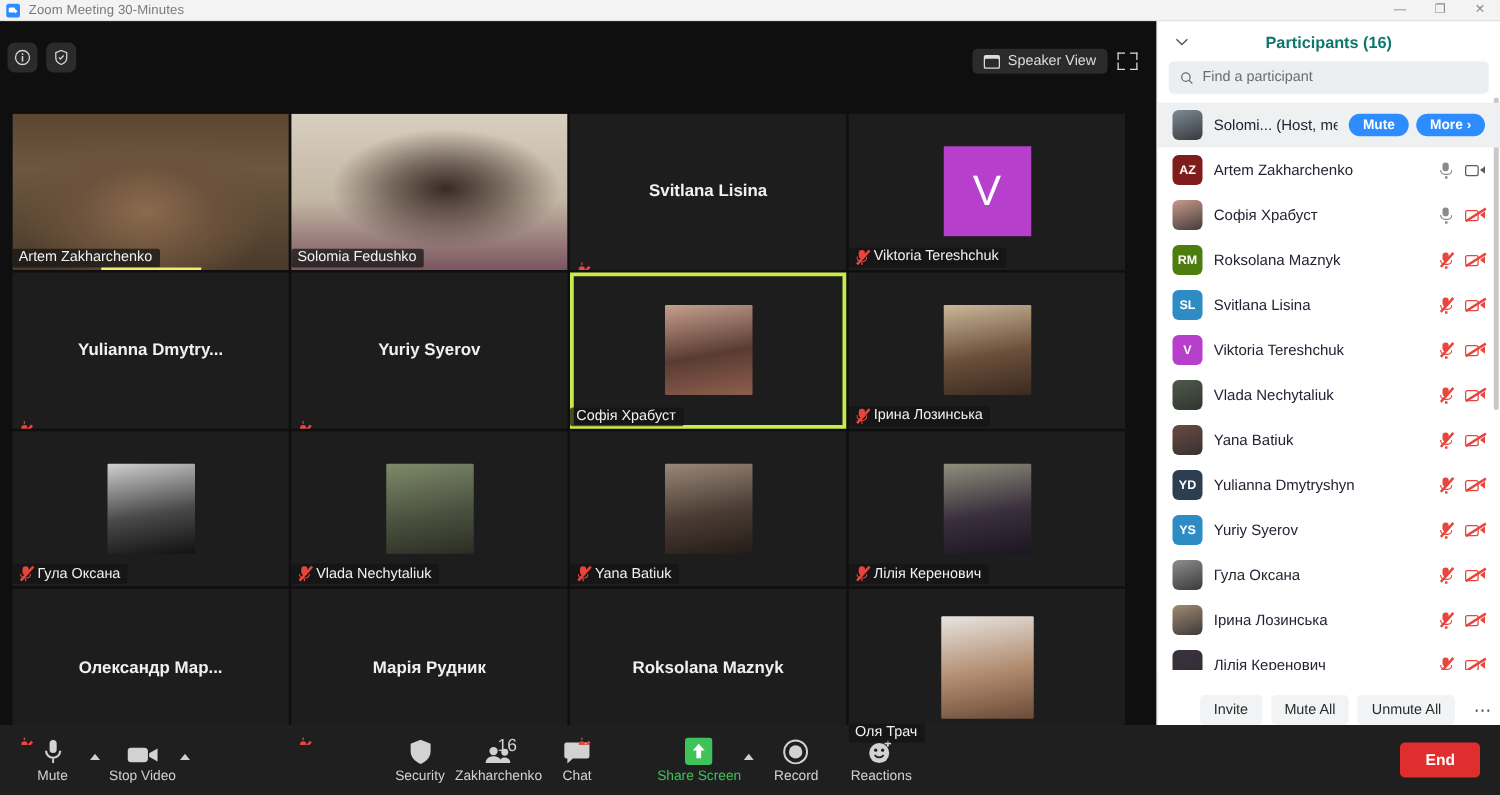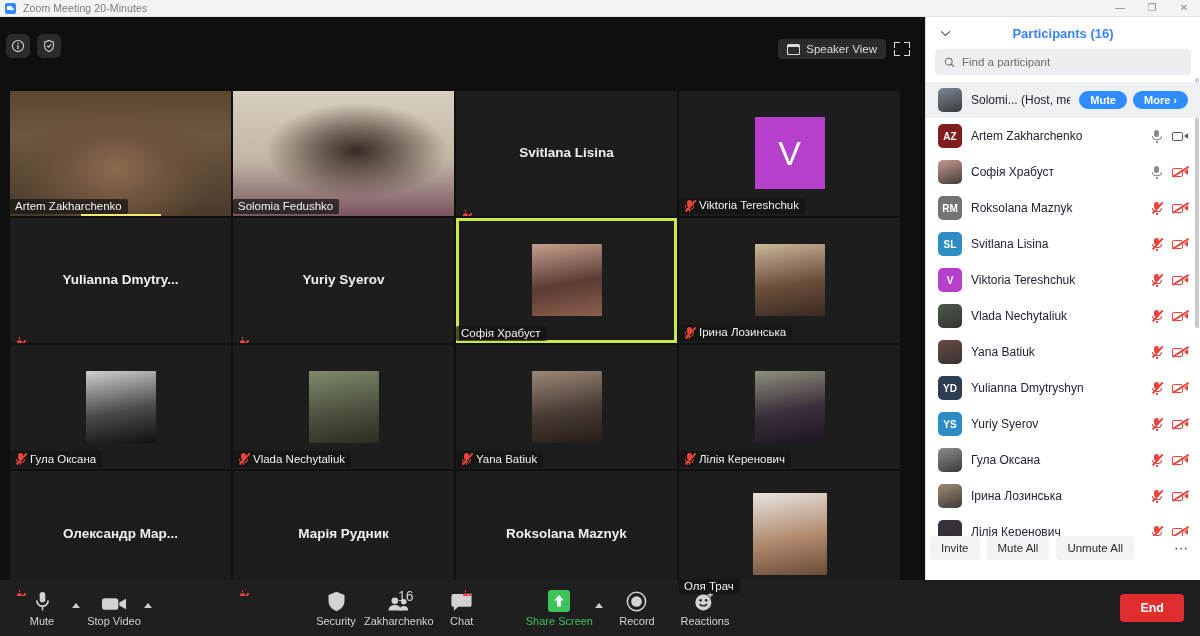--- a/index.html
+++ b/index.html
@@ -149,21 +149,21 @@
 
   
   .panel {
     width: 275px; flex: 0 0 275px; background: #ffffff; display: flex; flex-direction: column;
     border-left: 1px solid #dcdcdc;
   }
   .panel-head {
     height: 32px; display: flex; align-items: center; justify-content: center;
     position: relative; background: #fff; flex: 0 0 32px;
   }
-  .panel-head .title { font-size: 13px; font-weight: bold; color: #3b82f6; }
+  .panel-head .title { font-size: 13px; font-weight: bold; color: #0f766e; }
   .panel-collapse {
     position: absolute; left: 12px; top: 50%; transform: translateY(-50%);
     width: 14px; height: 14px; color: #555; font-size: 11px; display:flex; align-items:center; justify-content:center;
   }
   .search-wrap { padding: 0 9px 7px; background: #fff; }
   .search {
     height: 26px; background: #eceff1; border-radius: 4px; display: flex; align-items: center;
     gap: 7px; padding: 0 9px;
   }
   .search .ph { font-size: 11.5px; color: #6b6b6b; }
@@ -193,43 +193,43 @@
   .mic-sm .s { position: absolute; left: 1px; top: 6.5px; width: 10px; height: 4.5px; border-style: solid; border-width: 1.4px; border-top: none; border-radius: 0 0 5px 5px; }
   .mic-sm .l { position: absolute; left: 5.3px; bottom: .5px; width: 1.4px; height: 2px; }
   .mic-sm .sl { position: absolute; left: -1px; top: 6px; width: 15px; height: 1.5px; transform: rotate(-48deg); }
 
   .cam-sm { width: 16px; height: 11px; position: relative; flex:0 0 auto;}
   .cam-sm .bd { position: absolute; left: 0; top: 1px; width: 11px; height: 9px; border: 1.4px solid currentColor; border-radius: 2px; }
   .cam-sm .ln { position: absolute; right: 0; top: 2.5px; width: 0; height: 0; border-top: 3.2px solid transparent; border-bottom: 3.2px solid transparent; border-right: 4.5px solid currentColor; }
   .cam-sm .sl { position: absolute; left: -1px; top: 4.6px; width: 19px; height: 1.5px; background: currentColor; transform: rotate(-32deg); }
 
   .panel-foot {
-    height: 44px; display: flex; align-items: flex-start; gap: 7px; padding: 0 4px;
-    background: #fff; flex: 0 0 44px;
+    height: 44px; display: flex; align-items: flex-end; gap: 7px; padding: 0 4px;
+    background: #fff; flex: 0 0 44px; margin-left: 30px;
   }
   .foot-btn {
     background: #f1f3f4; color: #2b2b2b; font-size: 11.5px; border: none;
     border-radius: 4px; padding: 6px 11px; cursor: pointer; white-space: nowrap;
   }
   .foot-more { margin-left: auto; color: #4a4a4a; font-size: 14px; padding: 4px 8px; cursor: pointer; }
 
   
   .scroll-hint {
     position: absolute; right: 1px; top: 78px; width: 4px; height: 250px;
     background: #c9c9c9; border-radius: 2px;
   }
 </style>
 </head>
 <body>
 
 <div class="app">
 
   <div class="titlebar">
     <div class="tb-logo"></div>
-    <div class="tb-title">Zoom Meeting 20-Minutes</div>
+    <div class="tb-title">Zoom Meeting 30-Minutes</div>
     <div class="tb-spacer"></div>
     <div class="tb-btn">—</div>
     <div class="tb-btn">❐</div>
     <div class="tb-btn">✕</div>
   </div>
 
   <div class="body">
 
     <div class="stage">
 
@@ -443,21 +443,21 @@
                 <span class="l" style="background:#8a8a8a"></span>
               </span>
               <span class="cam-sm" style="color:#e8453c">
                 <span class="bd"></span>
                 <span class="ln"></span>
                 <span class="sl"></span>
               </span>
             </div>
           </div>
           <div class="prow">
-            <div class="pav" style="background:#737373">RM</div>
+            <div class="pav" style="background:#4d7c0f">RM</div>
             <div class="pname">Roksolana Maznyk</div>
             <div class="picons">
               <span class="mic-sm" style="color:#e8453c">
                 <span class="b" style="background:#e8453c"></span>
                 <span class="s" style="border-color:#e8453c"></span>
                 <span class="l" style="background:#e8453c"></span>
                 <span class="sl" style="background:#e8453c"></span>
               </span>
               <span class="cam-sm" style="color:#e8453c">
                 <span class="bd"></span>

